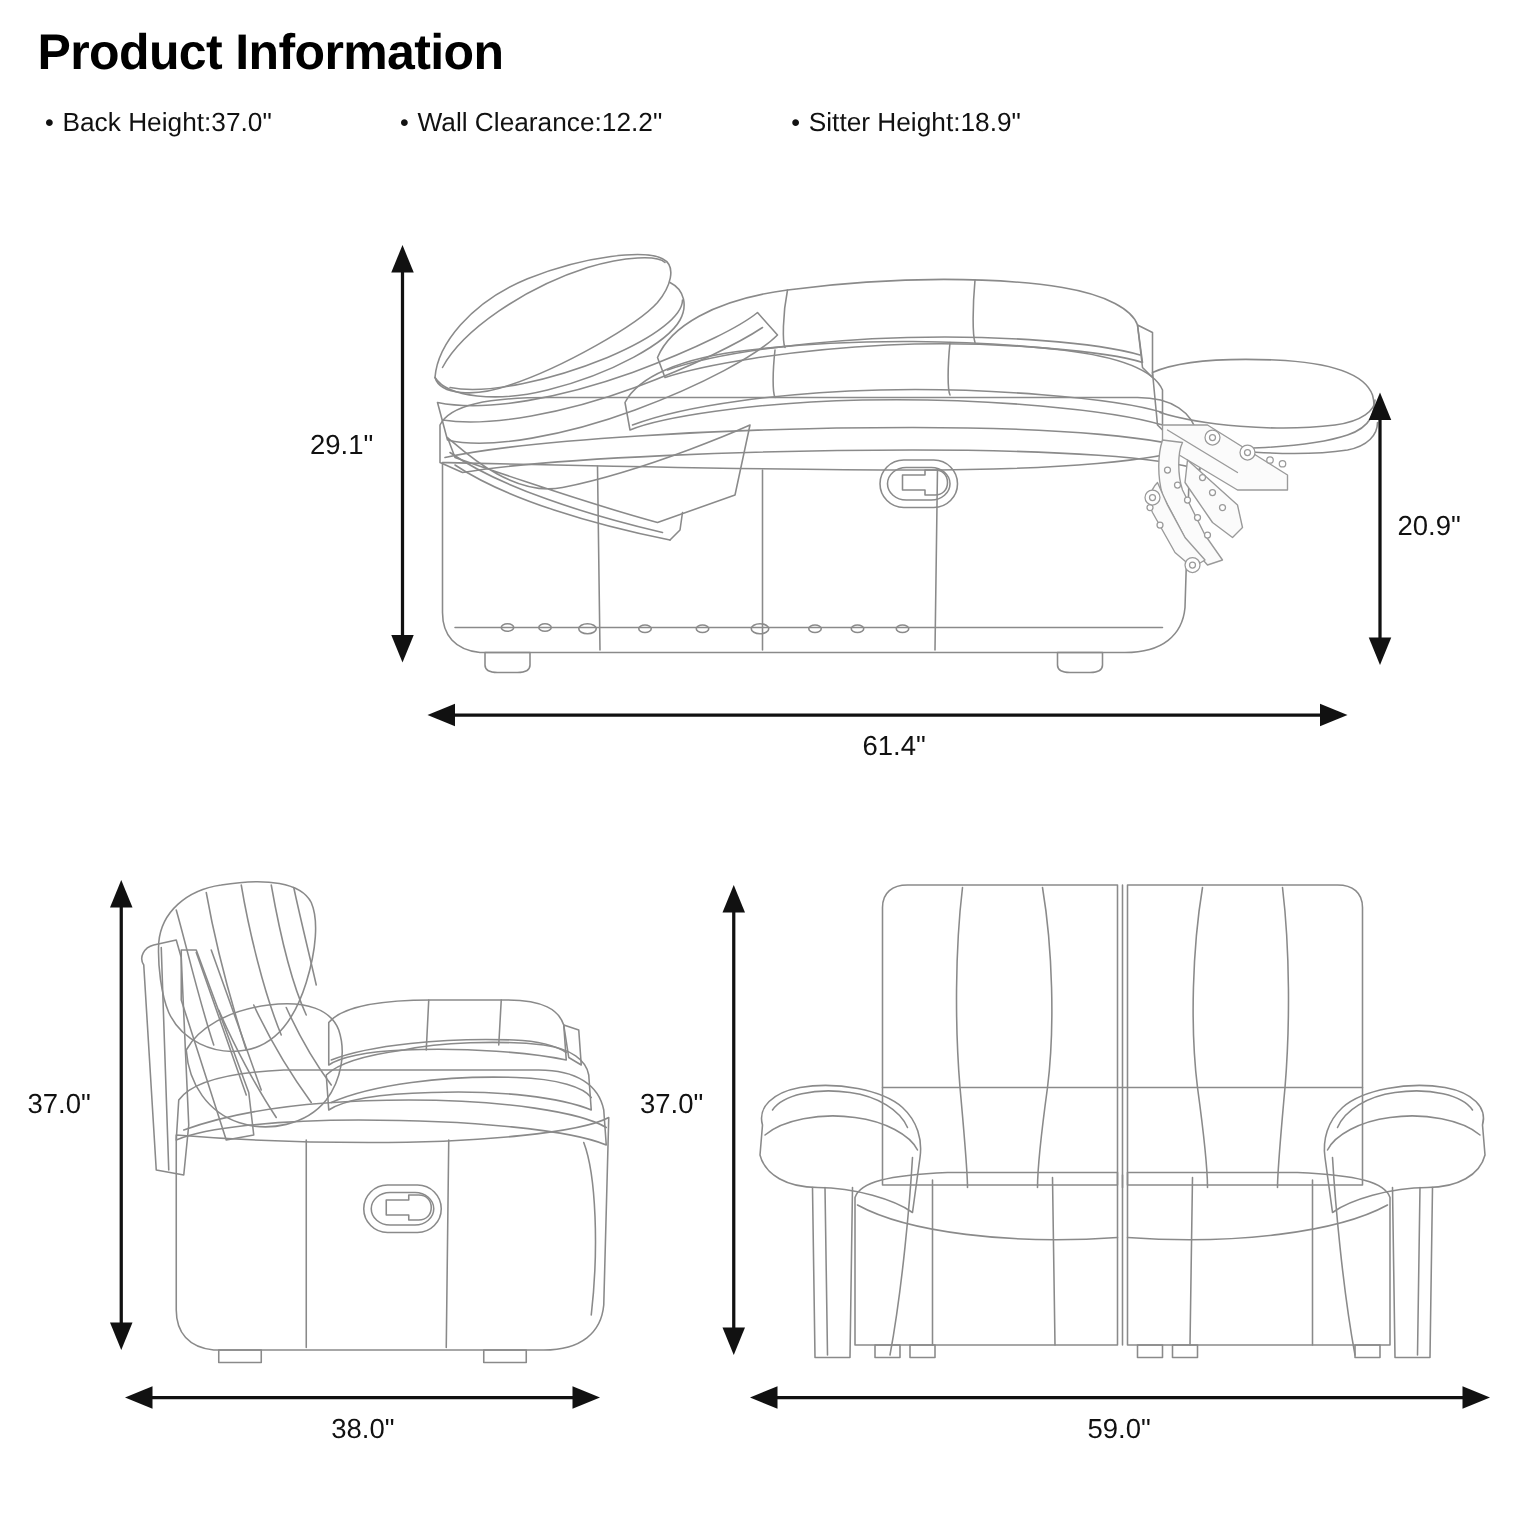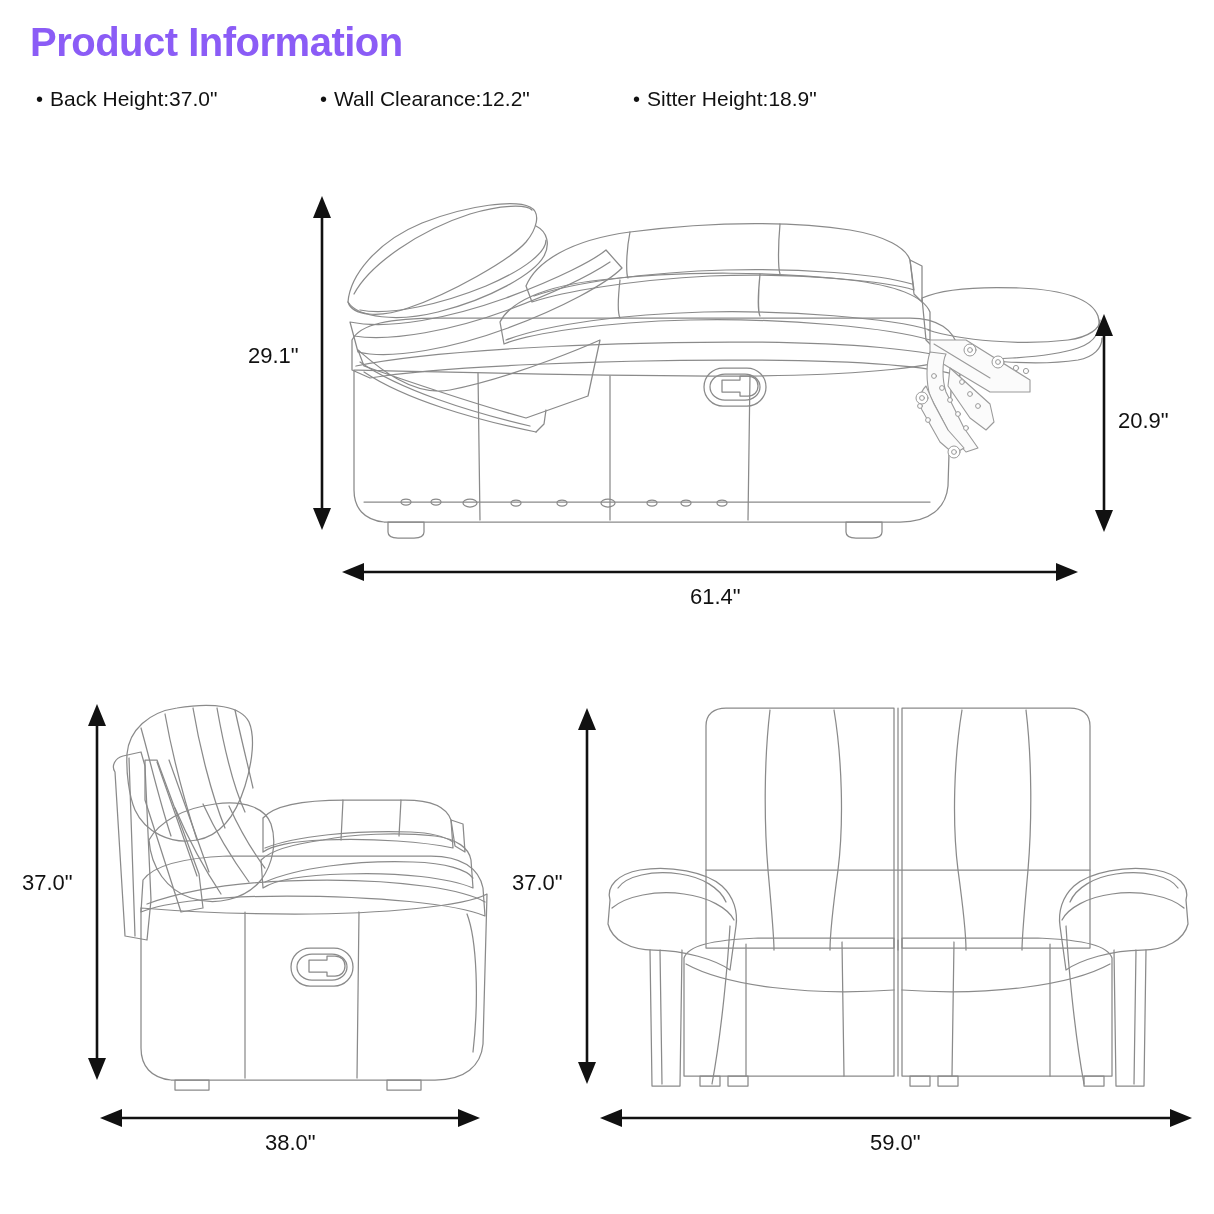--- a/index.html
+++ b/index.html
@@ -22,21 +22,21 @@
 
   
   .page-title {
     position: absolute;
     left: 30px;
     top: 22px;
     font-size: 40px;
     font-weight: bold;
     letter-spacing: -0.5px;
     line-height: 1;
-    color: #8b5cf6;
+    color: #000000;
     white-space: nowrap;
   }
   .spec-list {
     position: absolute;
     left: 36px;
     top: 86px;
     width: 1100px;
     height: 28px;
   }
   .spec-item {

